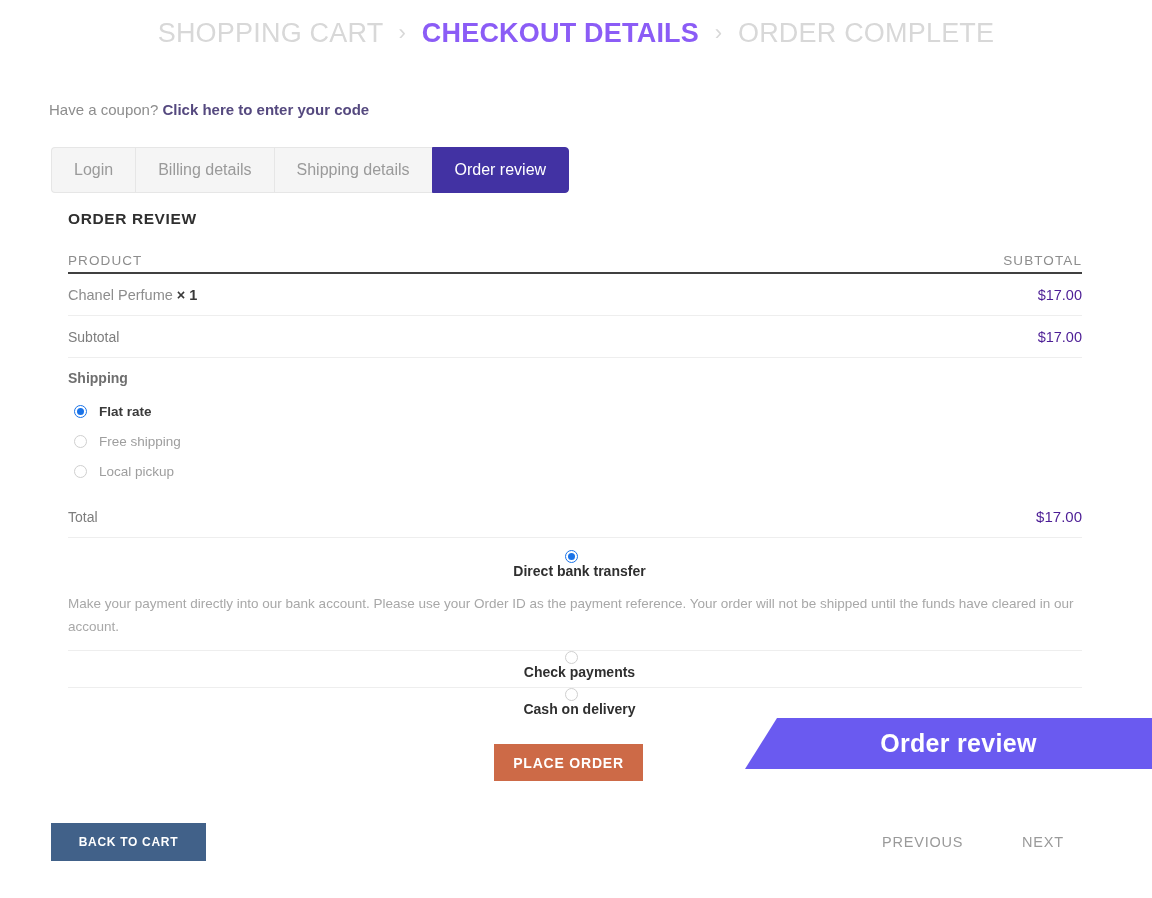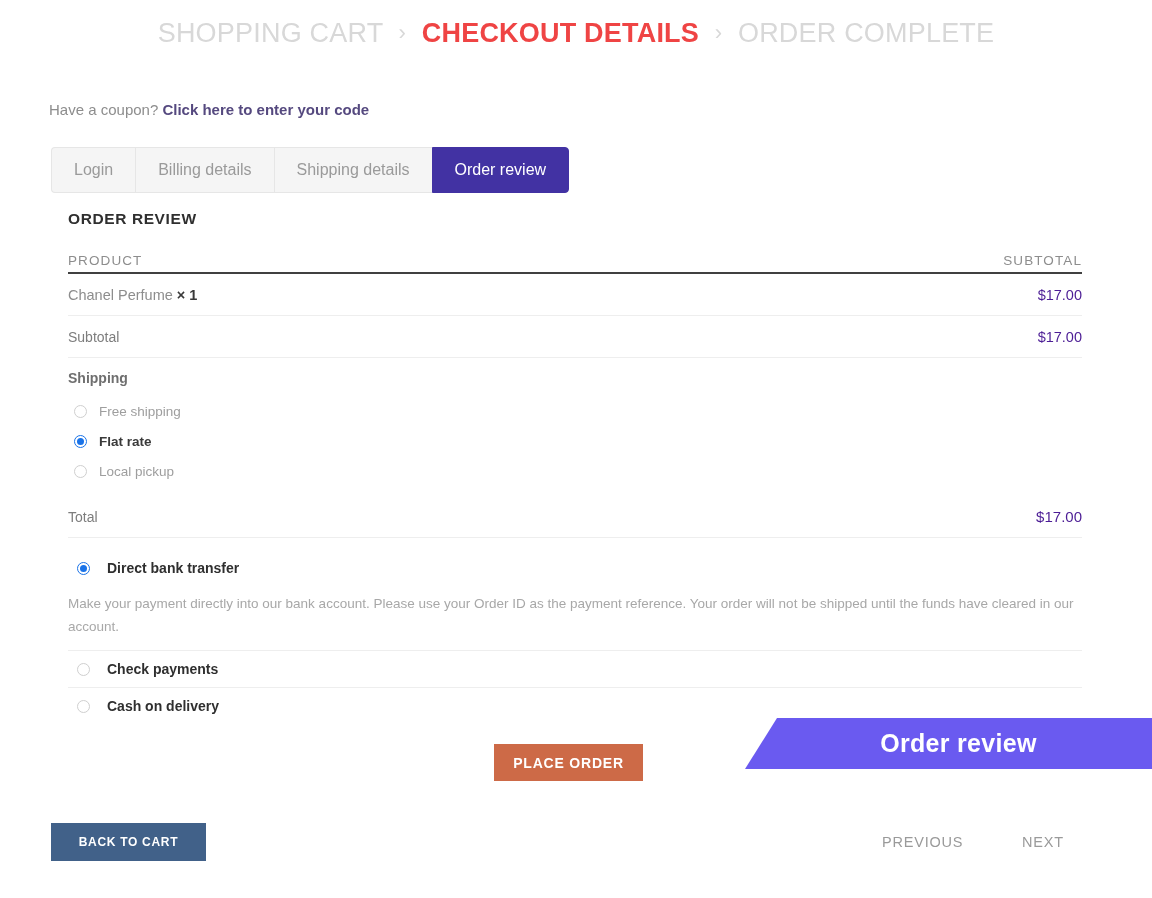--- a/index.html
+++ b/index.html
@@ -21,21 +21,21 @@
     position: absolute;
     top: 18px;
     left: 0;
     width: 1152px;
     text-align: center;
     font-size: 27px;
     letter-spacing: 0.2px;
     white-space: nowrap;
   }
   .crumb { color: #d8d8d8; }
-  .crumb.active { color: #ef4444; font-weight: bold; }
+  .crumb.active { color: #8b5cf6; font-weight: bold; }
   .crumb-sep {
     color: #d8d8d8;
     font-size: 22px;
     padding: 0 8px;
     position: relative;
     top: -2px;
   }
 
   
   .coupon {
@@ -179,21 +179,21 @@
   }
 
   .ship-list { padding-top: 6px; }
   .ship-opt { height: 30px; padding-left: 6px; }
   .ship-opt .radio { margin-right: 12px; }
   .ship-opt .lbl { font-size: 13.5px; color: #9e9e9e; }
   .ship-opt.selected .lbl { color: #3a3a3a; font-weight: bold; }
 
   
   .pay-block { padding-top: 12px; }
-  .pay-opt { height: 36px; padding-left: 9px; }
+  .pay-opt { height: 36px; padding-left: 9px; flex-direction: column; }
   .pay-opt .radio { margin-right: 17px; }
   .pay-opt .lbl {
     font-size: 14px;
     font-weight: bold;
     color: #2f2f2f;
   }
   .pay-desc {
     font-size: 13.5px;
     color: #a8a8a8;
     line-height: 23px;
@@ -309,28 +309,28 @@
   </div>
 
   <div class="row row-subtotal">
     <span>Subtotal</span>
     <span class="amount">$17.00</span>
   </div>
 
   <div class="shipping-label">Shipping</div>
 
   <div class="ship-list">
+    <div class="opt ship-opt selected">
+      <span class="radio on"></span>
+      <span class="lbl">Flat rate</span>
+    </div>
     <div class="opt ship-opt">
       <span class="radio"></span>
       <span class="lbl">Free shipping</span>
     </div>
-    <div class="opt ship-opt selected">
-      <span class="radio on"></span>
-      <span class="lbl">Flat rate</span>
-    </div>
     <div class="opt ship-opt">
       <span class="radio"></span>
       <span class="lbl">Local pickup</span>
     </div>
   </div>
 
   <div class="row row-total" style="margin-top:10px;gap:42px;">
     <span>Total</span>
     <span class="amount amount-lg">$17.00</span>
   </div>

